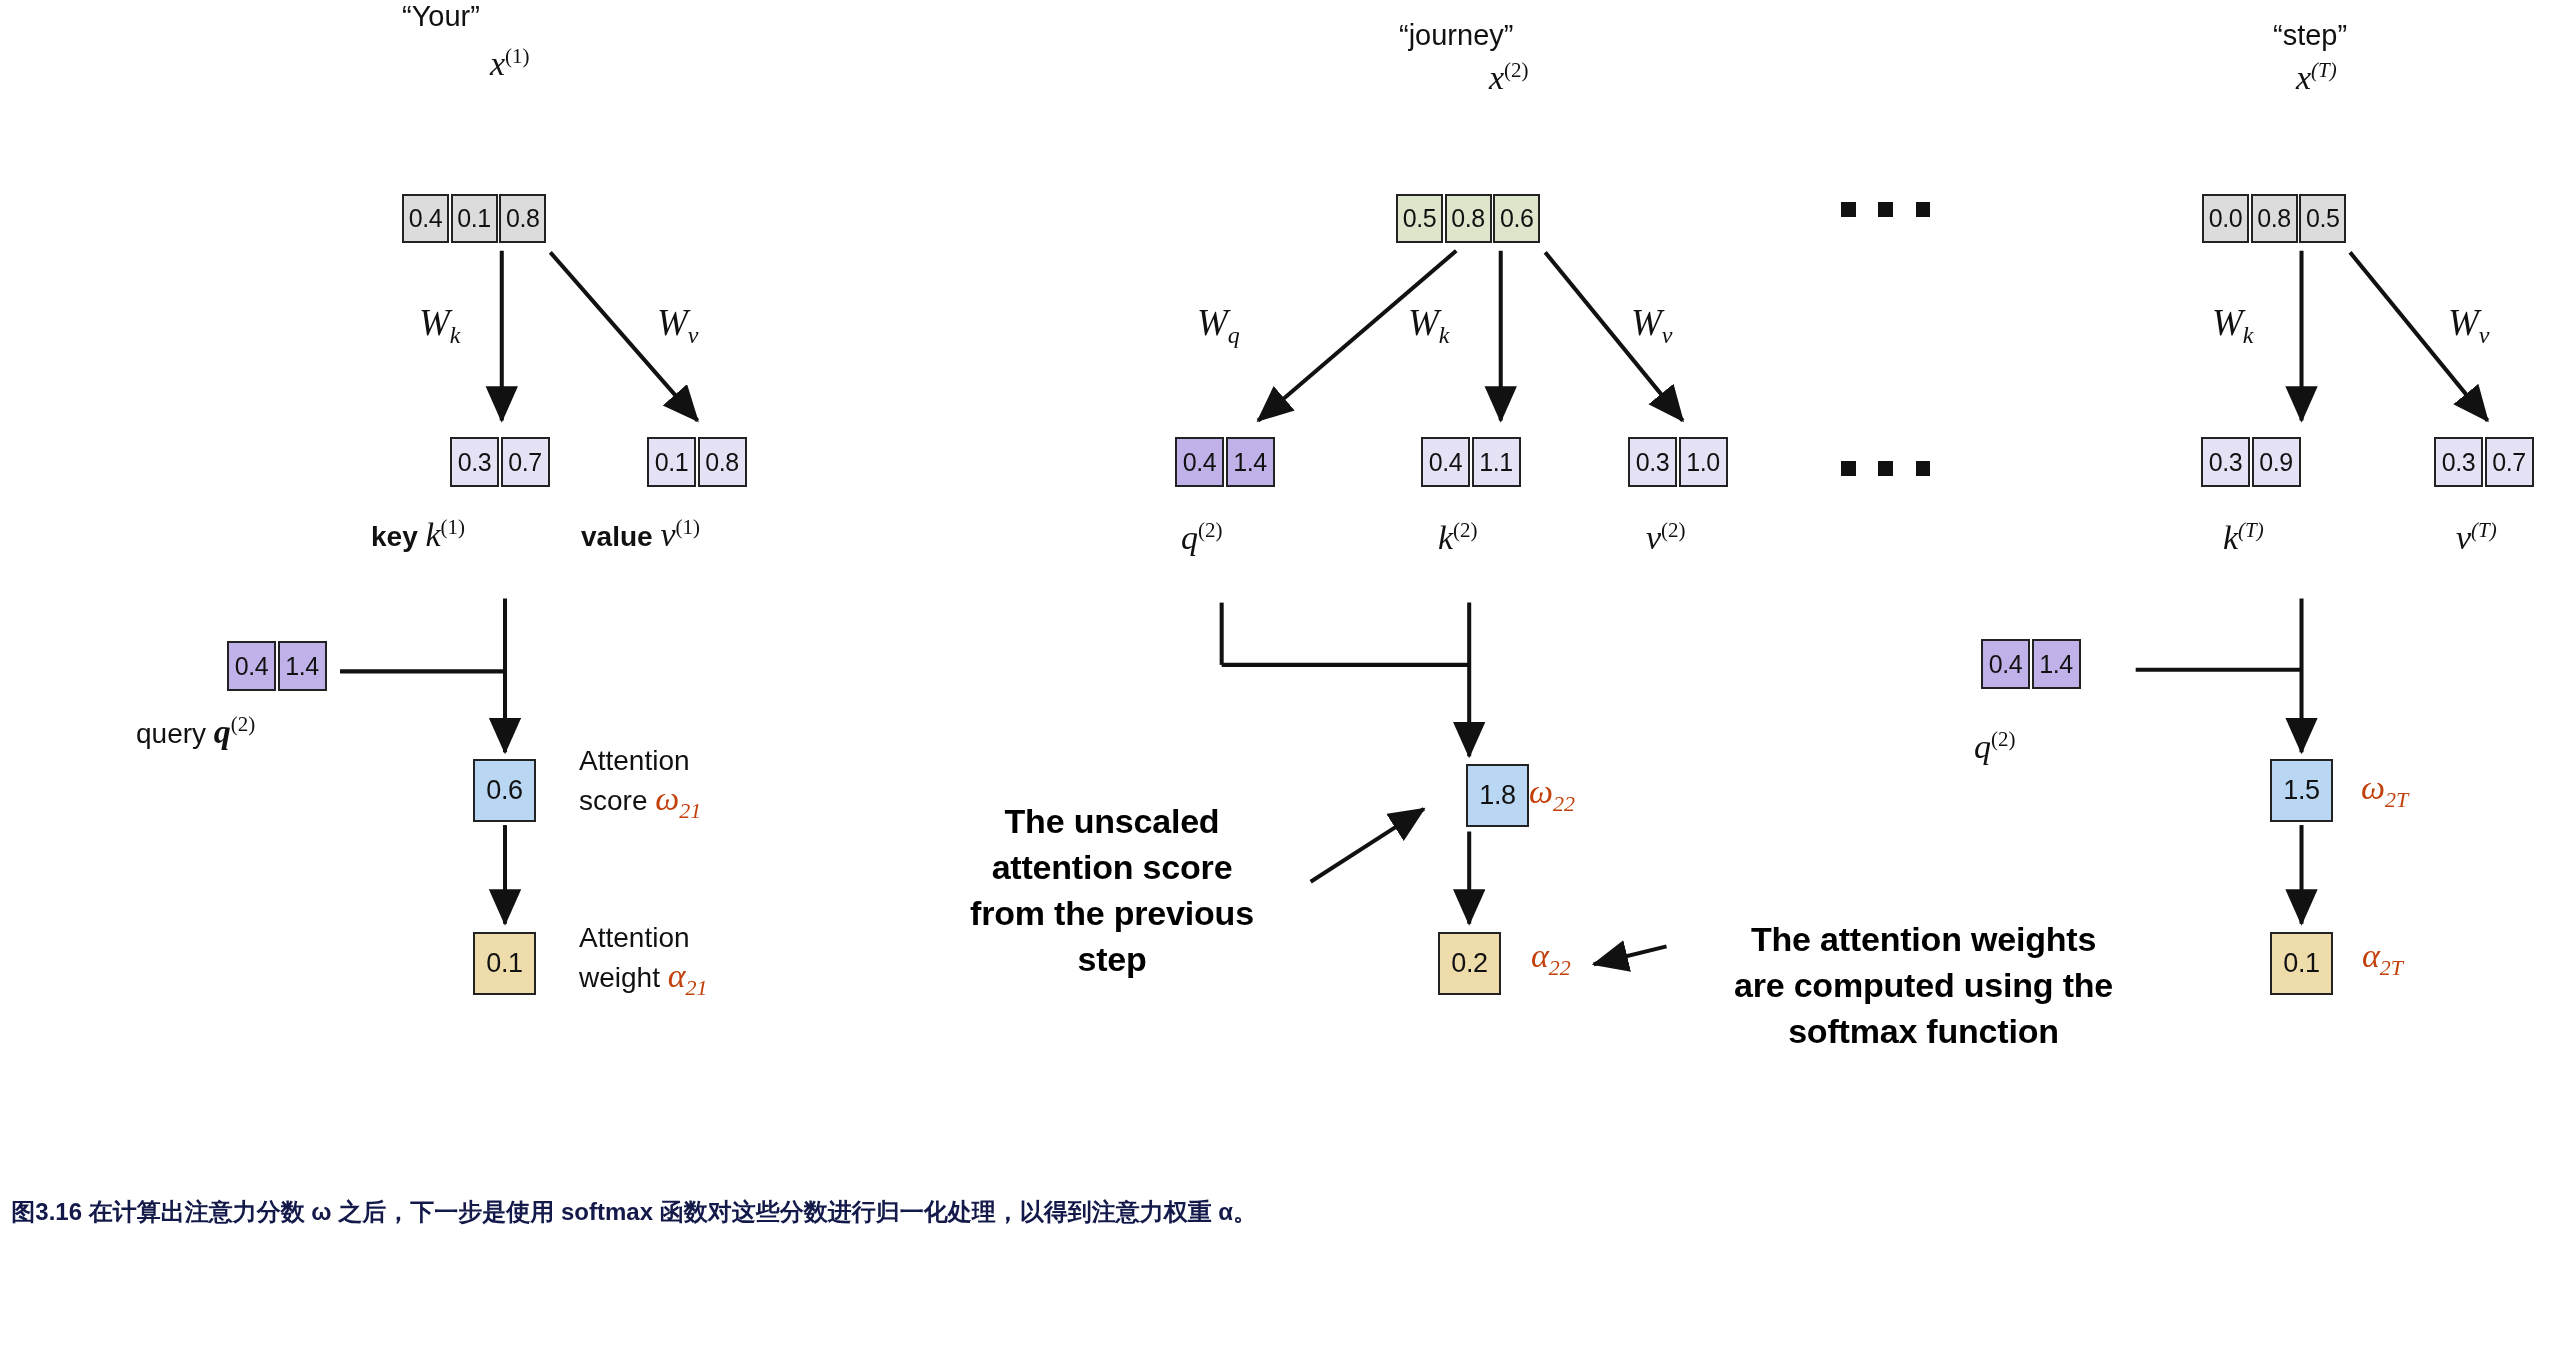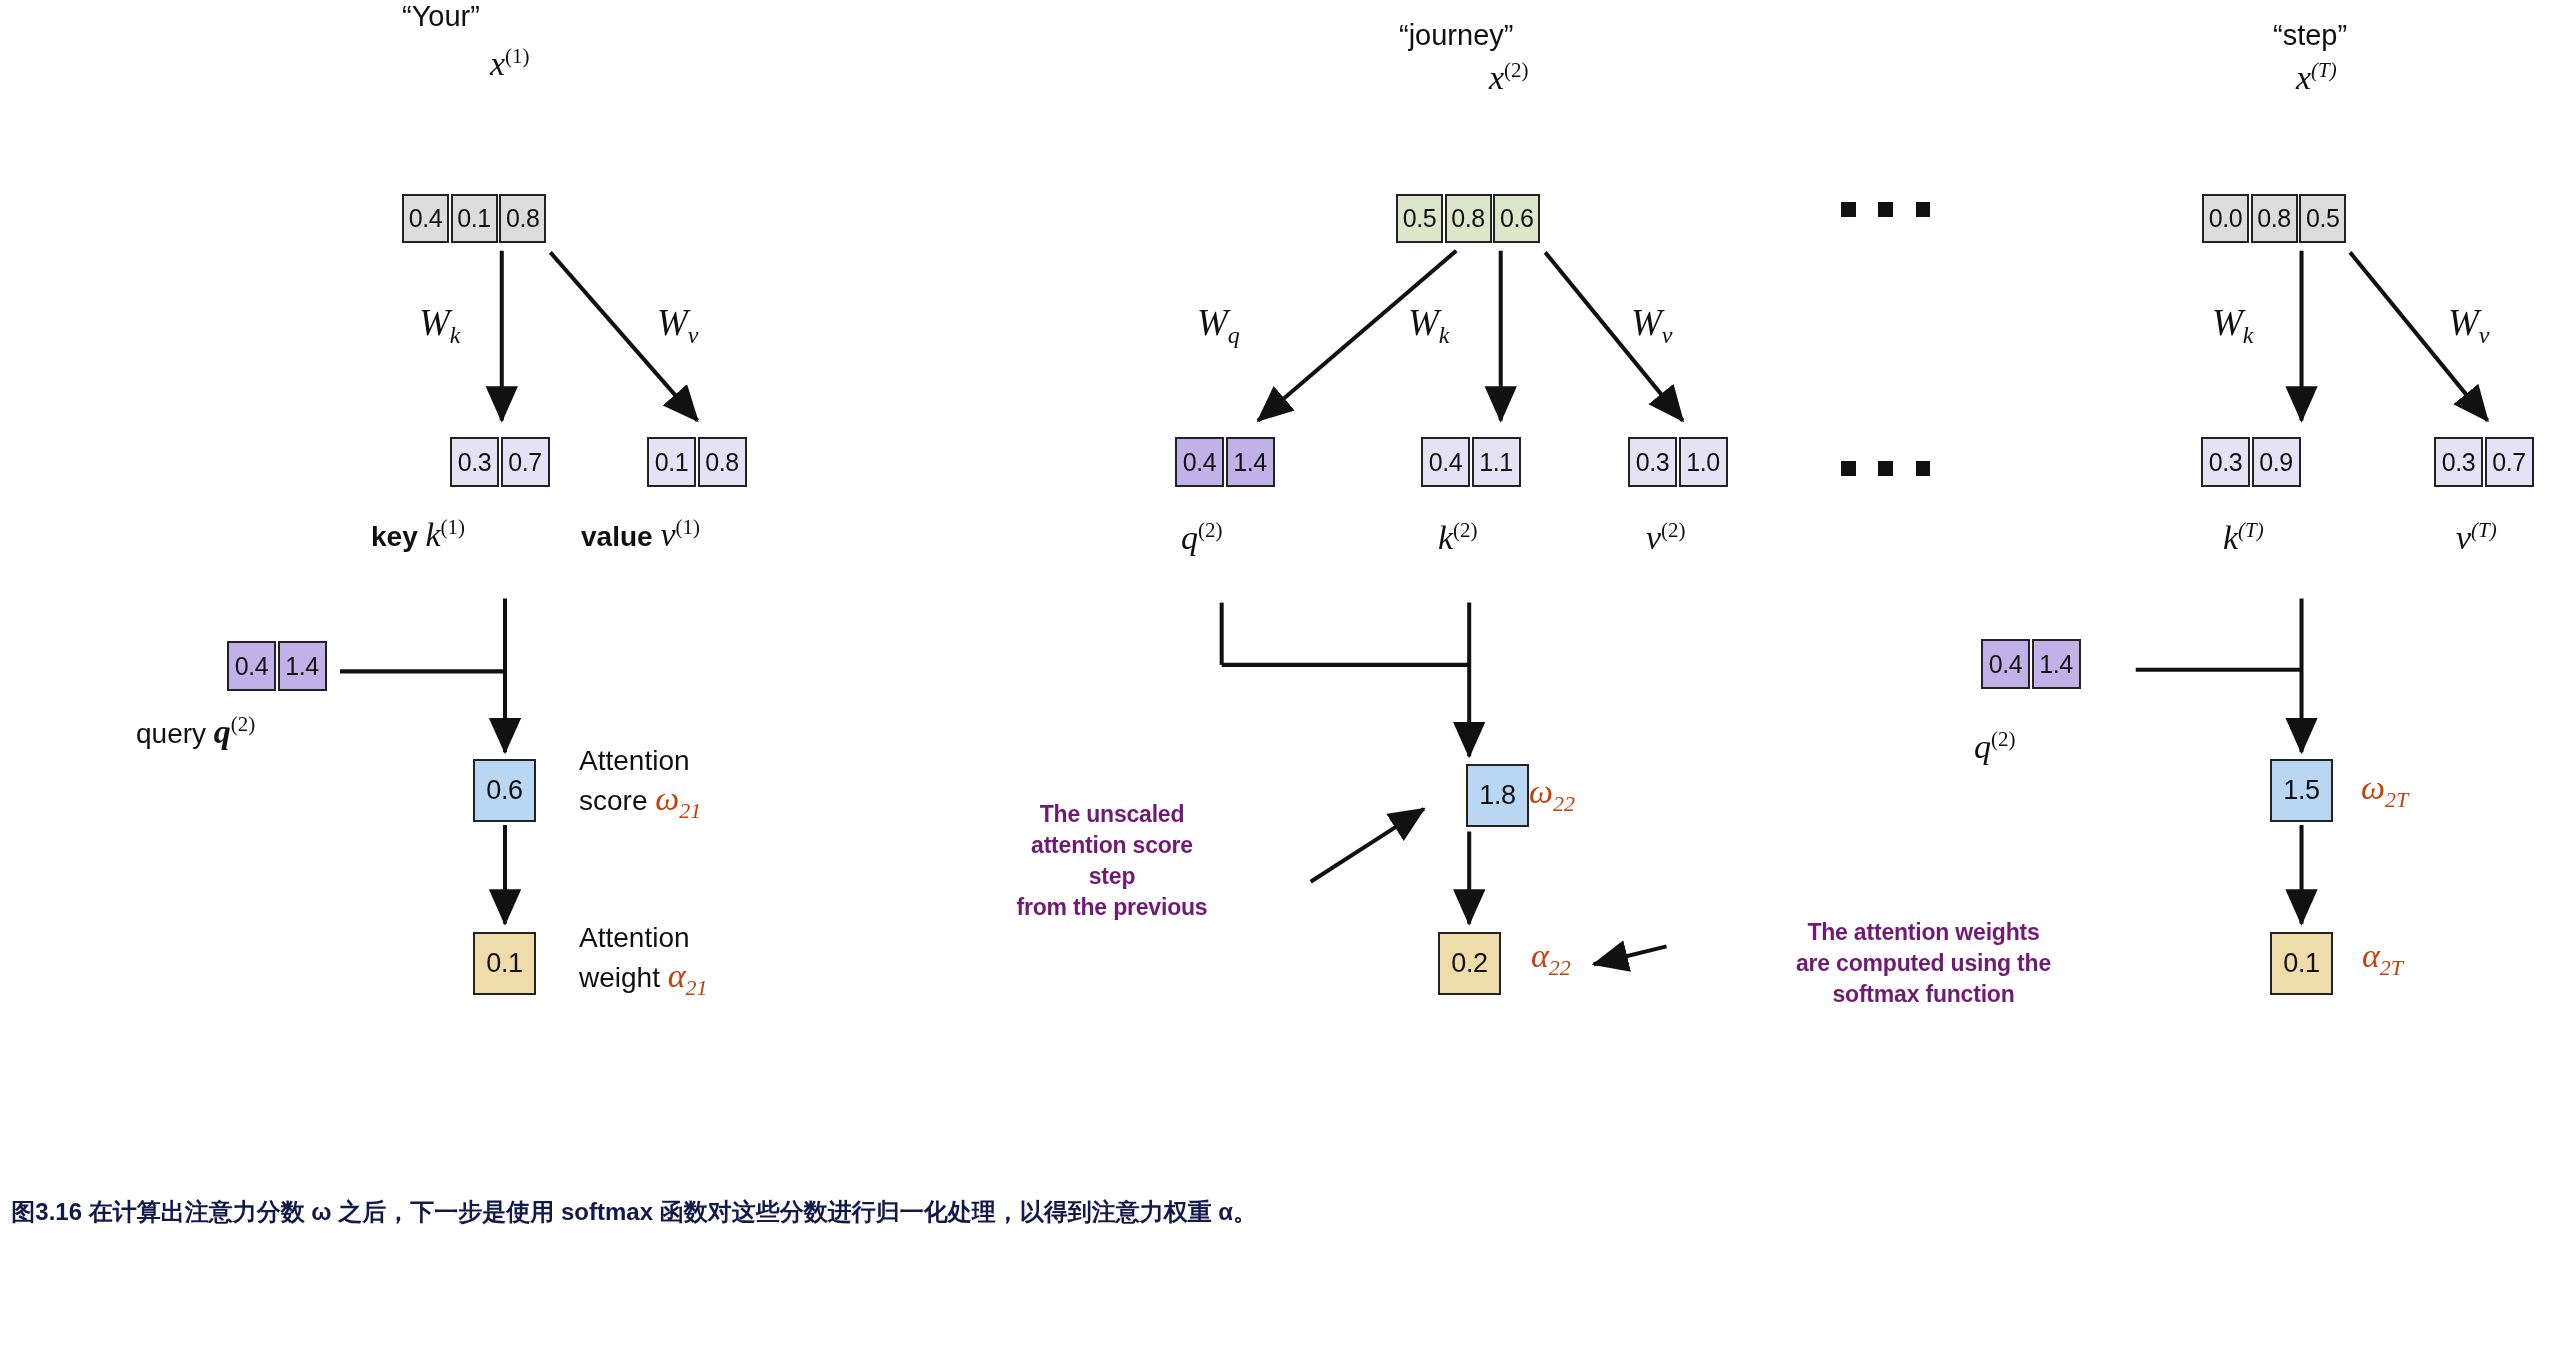--- a/index.html
+++ b/index.html
@@ -93,21 +93,21 @@
   }
   .greeklbl .sub{font-size:22px;vertical-align:sub;font-style:italic;}
 
   .plaintxt{
     position:absolute;
     font-size:28px;color:#111;line-height:1.22;
     font-family:"Liberation Sans", sans-serif;
   }
   .annot{
     position:absolute;
-    font-size:23px;color:#701a75;
+    font-size:34px;color:#000000;
     font-weight:bold;
     line-height:1.35;
     text-align:center;
     font-family:"Liberation Sans", sans-serif;
     letter-spacing:-0.2px;
   }
 
   
   .dots{position:absolute;display:flex;gap:22.7px;}
   .dots i{display:block;width:14.6px;height:14.6px;background:#111;}
@@ -283,22 +283,22 @@
   <div class="cellrow" style="left:1438px;top:932px;">
     <div class="cell sqbig c-gold">0.2</div>
   </div>
   <div class="greeklbl" style="left:1531px;top:937px;">
     <span>α</span><span class="sub">22</span>
   </div>
 
   <div class="annot" style="left:922px;top:799px;width:380px;">
     <div>The unscaled</div>
     <div>attention score</div>
+    <div>from the previous</div>
     <div>step</div>
-    <div>from the previous</div>
   </div>
 
   <div class="annot" style="left:1681px;top:917px;width:485px;">
     <div>The attention weights</div>
     <div>are computed using the</div>
     <div>softmax function</div>
   </div>
 
   <div class="dots" style="left:1841px;top:202px;">
     <i></i>

